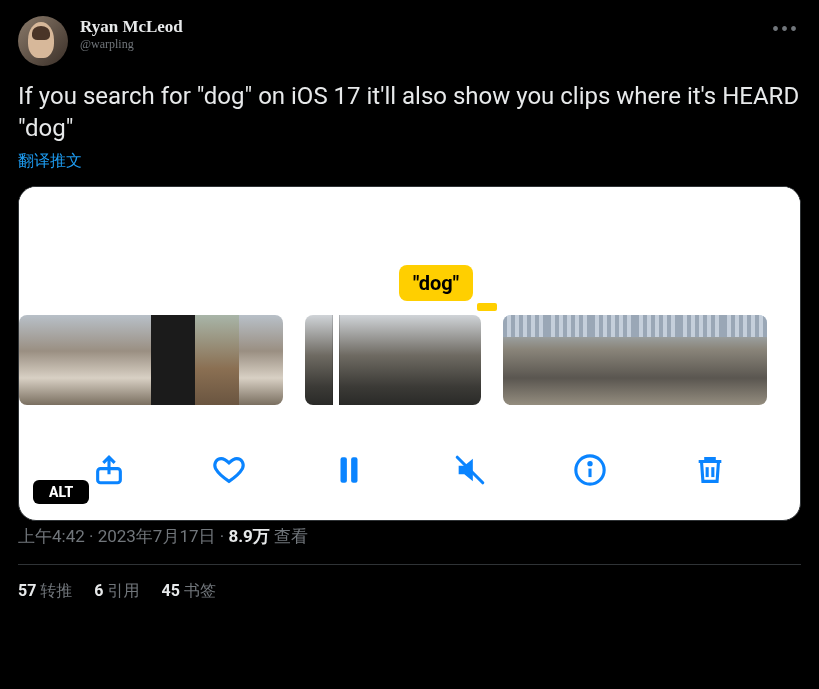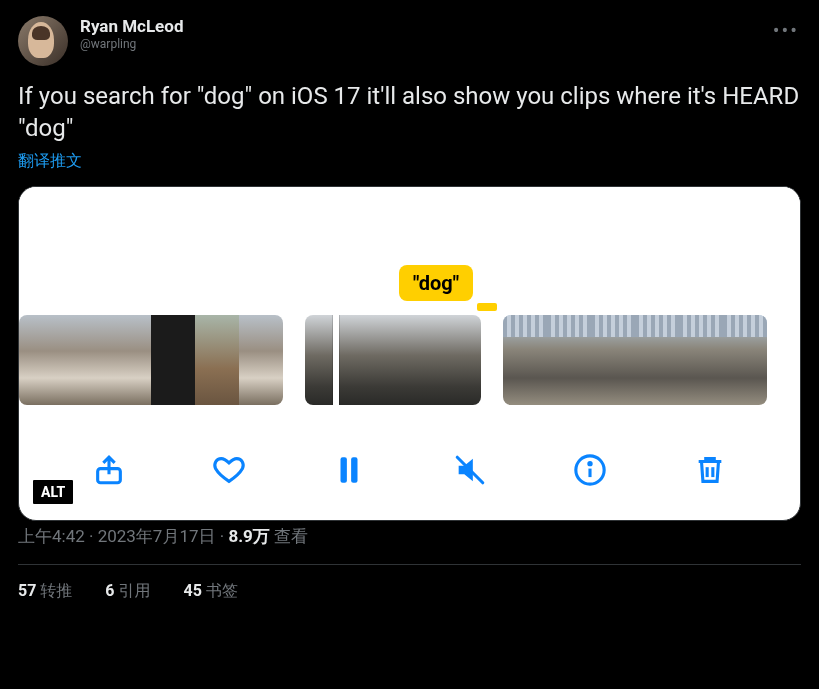--- a/index.html
+++ b/index.html
@@ -12,20 +12,21 @@
     color: #e7e9ea;
   }
   .tweet {
     padding: 16px 18px;
     position: relative;
   }
   .header {
     display: flex;
     align-items: flex-start;
     gap: 12px;
+    font-family: Liberation Serif, serif;
   }
   .avatar {
     width: 50px;
     height: 50px;
     border-radius: 50%;
     background: linear-gradient(135deg, #8a7a6a 0%, #3a2f28 100%);
     flex-shrink: 0;
     overflow: hidden;
     position: relative;
   }
@@ -148,38 +149,38 @@
   .tb-icon svg { width: 34px; height: 34px; stroke: #0a84ff; fill: none; stroke-width: 2.2; }
   .pause svg rect { fill: #0a84ff; stroke: none; }
   .trash svg { stroke-width: 2.2; }
   .alt-badge {
     position: absolute;
     left: 14px; bottom: 16px;
     background: #000;
     color: #fff;
     font-weight: 800;
     font-size: 14px;
-    padding: 4px 8px;
-    border-radius: 1px;
+    padding: 4px 16px;
+    border-radius: 6px;
     cursor: pointer;
   }
   .meta {
     margin-top: 4px;
     color: #71767b;
     font-size: 17px;
   }
   .meta strong { color: #e7e9ea; font-weight: 700; }
   .divider {
     border-top: 1px solid #2f3336;
     margin-top: 16px;
   }
   .stats {
     margin-top: 16px;
     display: flex;
-    gap: 33px;
+    gap: 22px;
     font-size: 16px;
     color: #71767b;
   }
   .stats span strong { color: #e7e9ea; font-weight: 700; margin-right: 4px; }
 </style>
 </head>
 <body>
 
 <div class="tweet">
   <div class="header">

